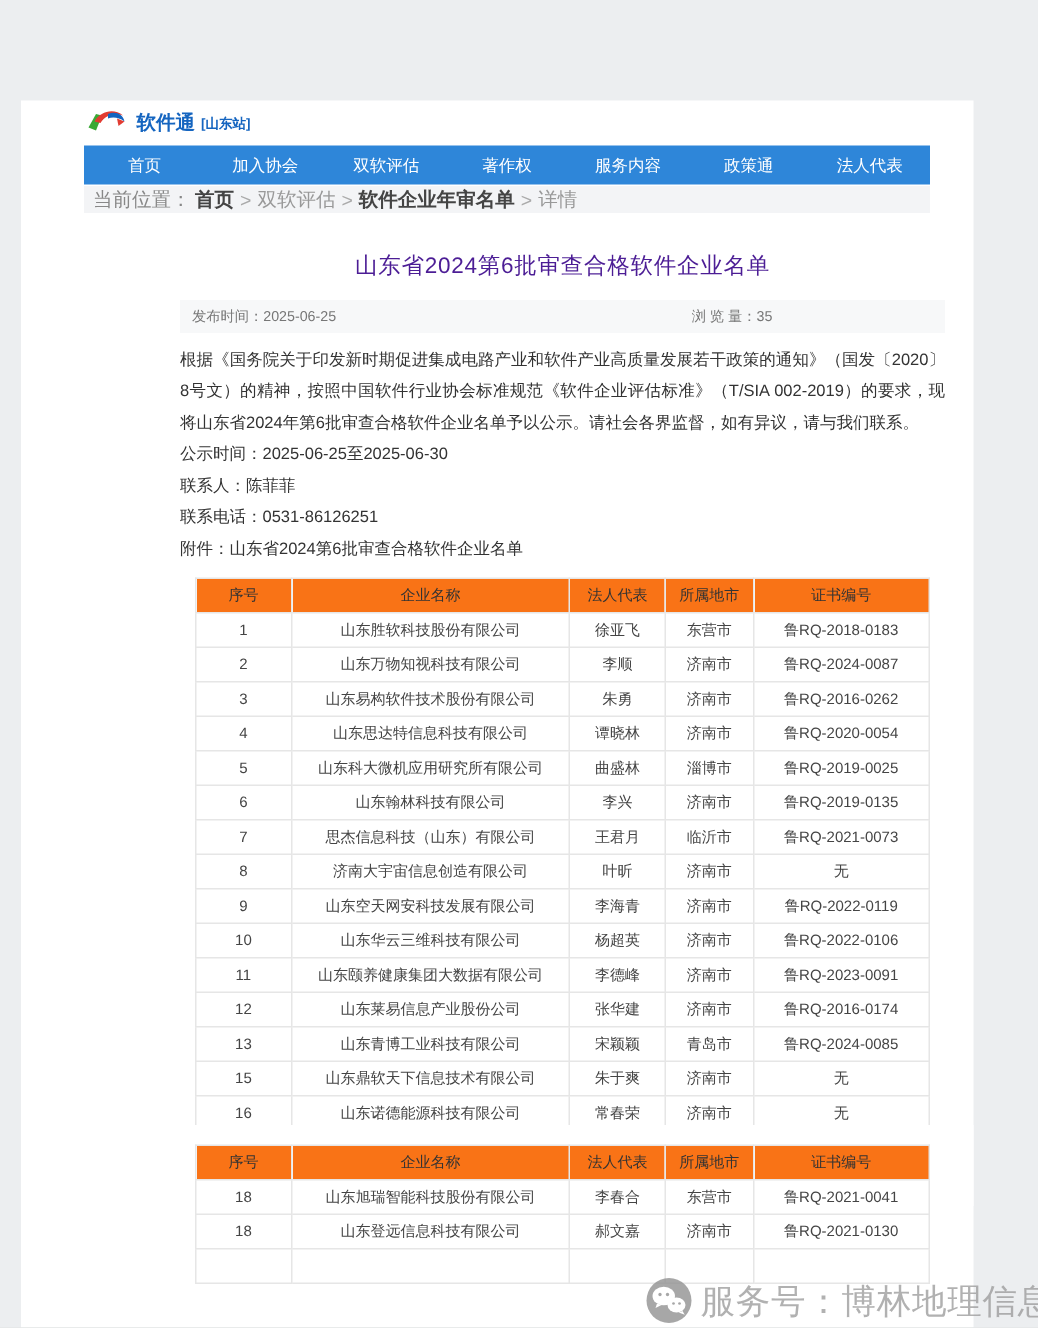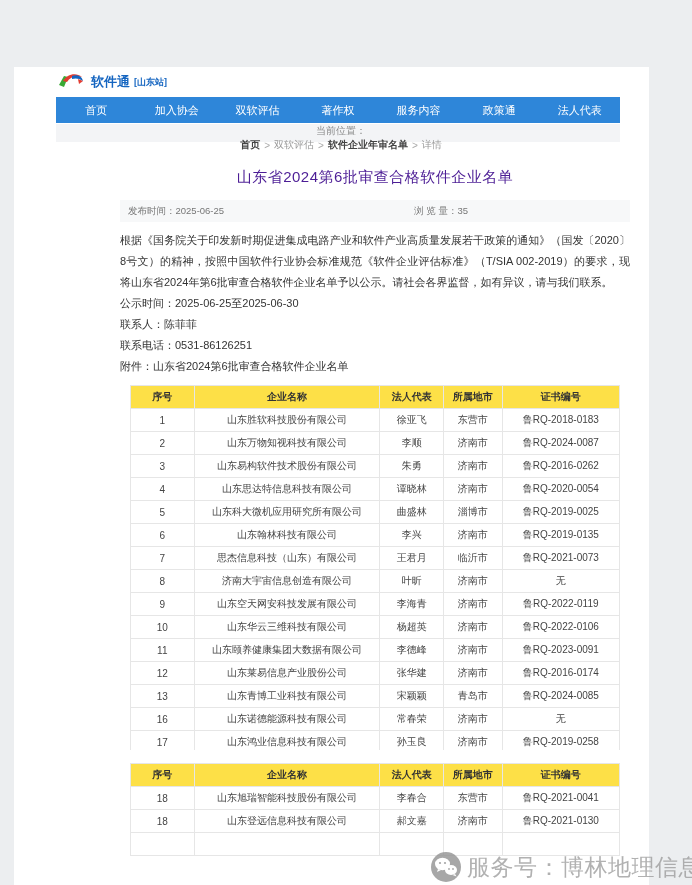--- a/index.html
+++ b/index.html
@@ -14,40 +14,40 @@
   .site-header { display:flex; align-items:center; height:30px; padding-left:44px; }
   .logo-mark { width:26px; height:20px; margin-right:7px; }
   .site-name { font-size:13px; font-weight:bold; color:#1565c0; }
   .site-station { font-size:9px; font-weight:bold; color:#1565c0; margin-left:4px; }
 
   
   .nav { display:flex; margin:0 29px 0 42px; height:26px; background:#2e86d9; align-items:stretch; }
   .nav-item { flex:1; display:flex; align-items:center; justify-content:center; color:#ffffff; font-size:11px; cursor:pointer; }
 
   
-  .breadcrumb { display:flex; align-items:center; margin:1px 29px 0 42px; height:18px; background:#f3f4f6; font-size:10px; color:#999; padding-left:6px; white-space:nowrap;flex-direction:column; }
+  .breadcrumb { display:flex; margin:1px 29px 0 42px; height:18px; background:#f3f4f6; font-size:13px; color:#999; padding-left:6px; white-space:nowrap; }
   .crumb { color:#999; margin:0 3px; cursor:pointer; }
   .crumb.strong { color:#444; font-weight:bold; }
   .crumb-sep { color:#aaa; margin:0 1px; }
   .crumb-label { color:#888; }
 
   
   .article { margin:0 19px 0 106px; width:510px; }
   .article-title { margin-top:26px; text-align:center; font-size:15px; font-weight:normal; color:#4c1d95; letter-spacing:0.5px; }
-  .meta-bar { margin-top:13px; height:22px; background:#f7f8f9; display:flex; align-items:center; font-size:9.5px; color:#777; }
+  .meta-bar { margin-top:13px; height:22px; background:#f7f8f9; display:flex; align-items:center; font-size:9.5px; color:#777;gap:47px; }
   .meta-publish { margin-left:8px; }
   .meta-views { margin-left:190px; }
   .article-body { margin-top:8px; font-size:11px; color:#333; line-height:21px; text-align:justify; }
   .article-line { font-size:11px; color:#333; line-height:21px; }
 
   
   .list-table { border-collapse:collapse; width:490px; margin-left:10px; margin-top:8px; table-layout:fixed; }
   .card2 .list-table { margin-left:116px; margin-top:13px; }
   .list-table th, .list-table td { border:1px solid #e6e6e6; height:23px; text-align:center; font-size:10px; color:#444; font-weight:normal; padding:0 2px; overflow:hidden; white-space:nowrap; }
-  .list-table th { background:#fde047; color:#333; font-weight:bold; }
+  .list-table th { background:#f97316; color:#333; font-weight:normal; }
   .col-idx { width:13%; } .col-name { width:38%; } .col-rep { width:13%; } .col-city { width:12%; } .col-cert { width:24%; }
 
   
   .watermark { position:absolute; left:430px; top:851px; display:flex; align-items:center; opacity:0.78; pointer-events:none; white-space:nowrap; }
   .watermark-text { font-size:23px; color:#9c9c9c; letter-spacing:0.5px; margin-left:5px; }
 </style>
 </head>
 <body>
 
 <div class="canvas">
@@ -209,20 +209,27 @@
               <td>张华建</td>
               <td>济南市</td>
               <td>鲁RQ-2016-0174</td>
             </tr>
             <tr>
               <td>13</td>
               <td>山东青博工业科技有限公司</td>
               <td>宋颖颖</td>
               <td>青岛市</td>
               <td>鲁RQ-2024-0085</td>
+            </tr>
+            <tr>
+              <td>15</td>
+              <td>山东鼎软天下信息技术有限公司</td>
+              <td>朱于爽</td>
+              <td>济南市</td>
+              <td>无</td>
             </tr>
             <tr>
               <td>16</td>
               <td>山东诺德能源科技有限公司</td>
               <td>常春荣</td>
               <td>济南市</td>
               <td>无</td>
             </tr>
             <tr>
               <td>17</td>

